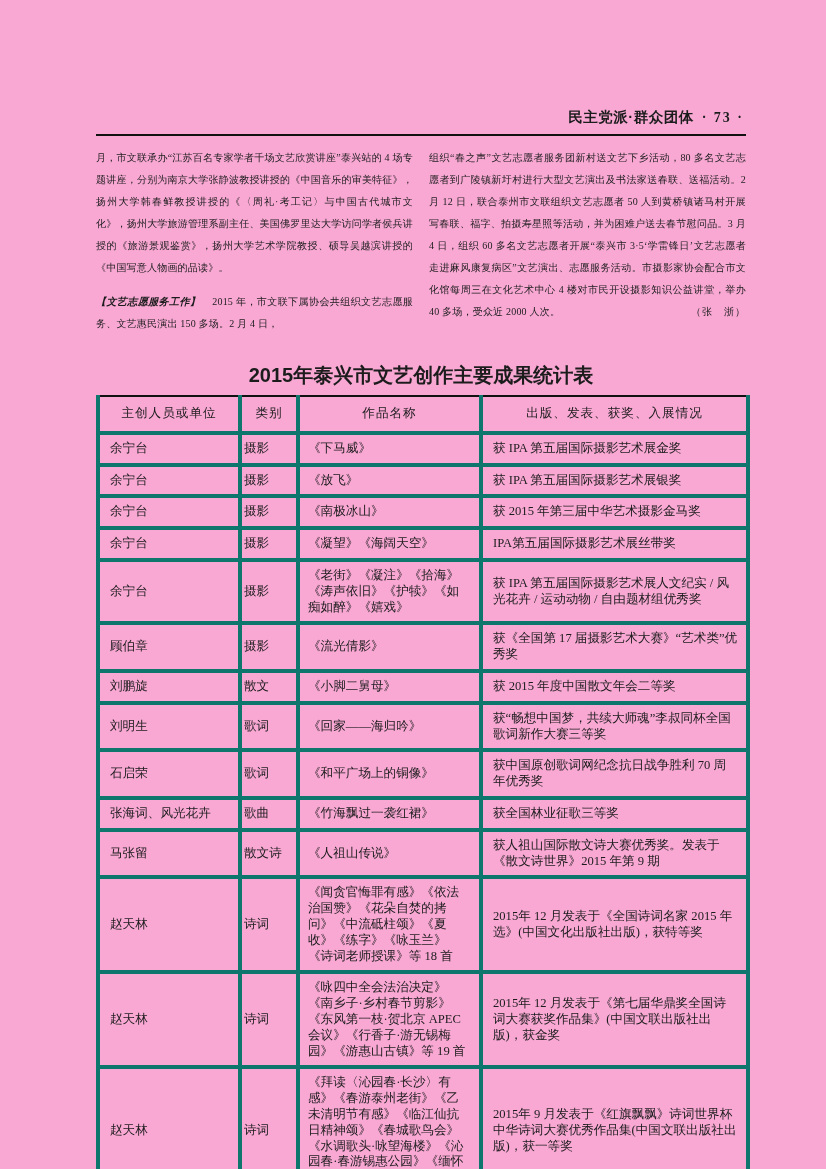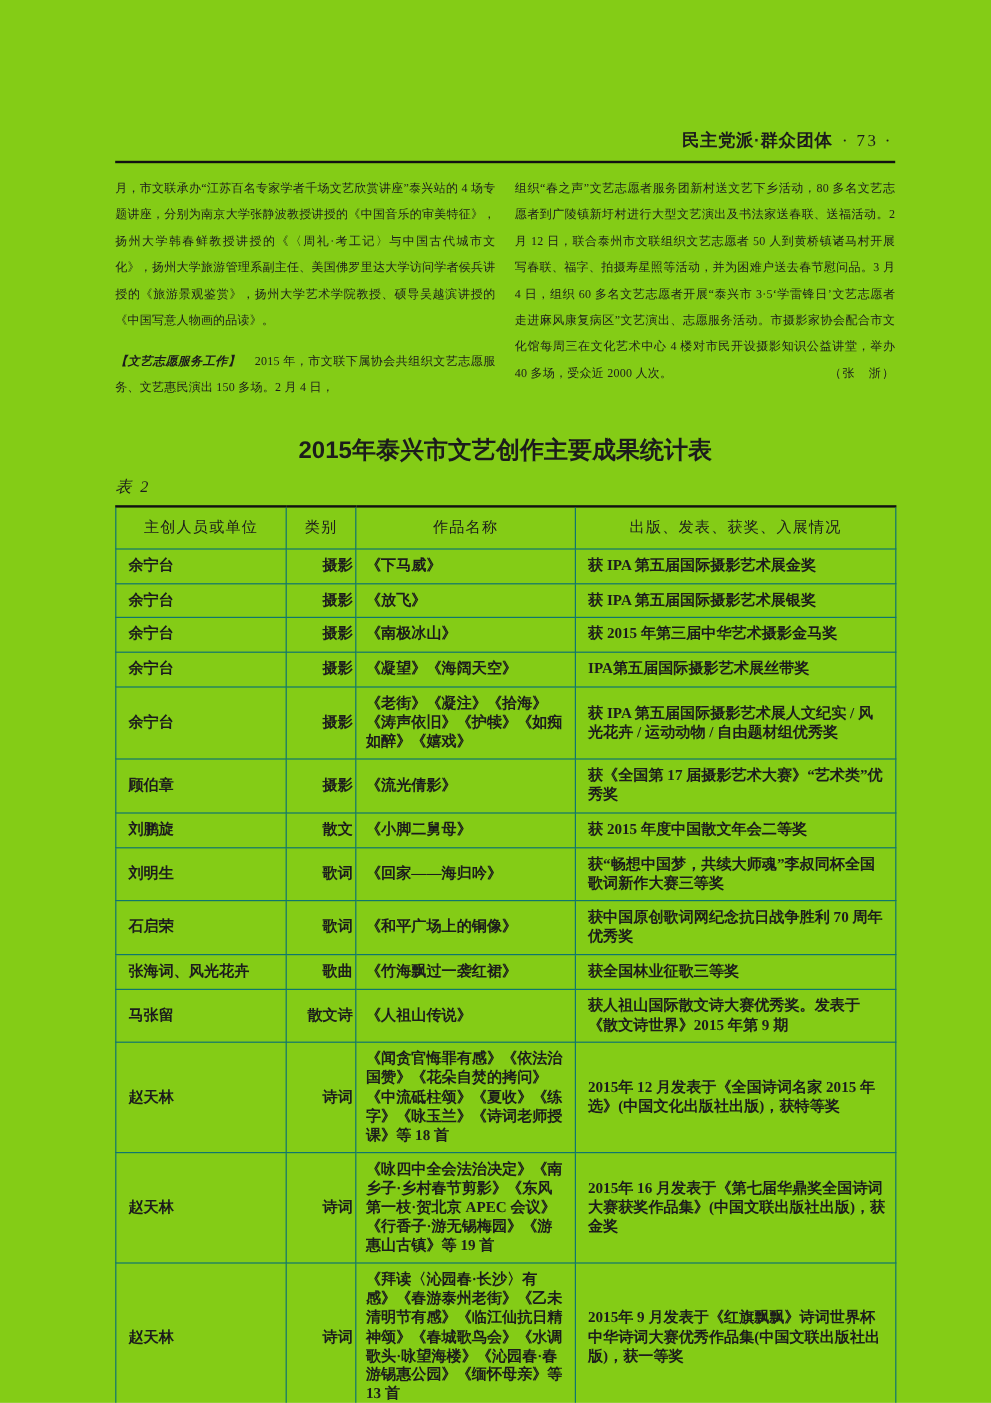--- a/index.html
+++ b/index.html
@@ -1,21 +1,21 @@
 <!DOCTYPE html>
 <html><head>
 <meta charset="utf-8">
 <style>
   html,body{margin:0;padding:0;}
   body{background:#e8e8e8;}
   .page{
     position:relative;
     width:826px;height:1169px;
     margin:0 auto;
-    background:#84cc16;
+    background:#f9a8d4;
     font-family:"Liberation Serif","DejaVu Serif",serif;
     color:#1c1c1c;
     overflow:hidden;
   }
   .content{
     position:absolute;
     left:96px;top:108px;
     width:650px;
   }
   
@@ -28,20 +28,21 @@
   }
   .running-head .section{
     font-family:"Liberation Sans","DejaVu Sans",sans-serif;
     font-weight:bold;
     font-size:14.5px;
     letter-spacing:0.5px;
   }
   .running-head .pageno{
     font-size:14px;
     letter-spacing:2px;
+    font-weight:bold;
   }
   .head-rule{
     border:none;
     border-top:2.5px solid #111;
     margin:7px 0 0 0;
   }
   
   .columns{
     display:flex;
     gap:16px;
@@ -82,42 +83,41 @@
   table.results{
     margin-top:6px;
     width:650px;
     border-collapse:collapse;
     table-layout:fixed;
     font-size:12.6px;
     line-height:15.8px;
   }
   table.results th,
   table.results td{
-    border:1px solid #0f766e;
+    border:4px solid #0f766e;
     padding:6px 8px;
     vertical-align:middle;
     text-align:left;
     word-break:break-all;
-    font-weight:bold;
   }
   table.results{
     border-top:2.5px solid #111;
     border-bottom:2.5px solid #111;
   }
   table.results tr:first-child th{border-top:2.5px solid #111;}
   table.results tr:last-child td{border-bottom:2.5px solid #111;}
   table.results th{
     font-weight:normal;
     text-align:center;
     padding:9px 0;
     letter-spacing:1px;
     margin-top:25px;
   }
   table.results td.c0{padding-left:10px;}
-  table.results td.c1{text-align:right;padding:6px 2px;}
+  table.results td.c1{text-align:left;padding:6px 2px;}
   table.results td.c3{padding-left:10px;}
 </style>
 </head>
 <body>
 
 <div class="page">
   <div class="content">
 
     <div class="running-head">
       <span class="section">民主党派·群众团体</span>
@@ -132,21 +132,20 @@
           <span class="entry-label">【文艺志愿服务工作】</span><span class="entry-gap"></span><span>2015 年，市文联下属协会共组织文艺志愿服务、文艺惠民演出 150 多场。2 月 4 日，</span>
         </div>
       </div>
       <div class="col">
         <span>组织“春之声”文艺志愿者服务团新村送文艺下乡活动，80 多名文艺志愿者到广陵镇新圩村进行大型文艺演出及书法家送春联、送福活动。2 月 12 日，联合泰州市文联组织文艺志愿者 50 人到黄桥镇诸马村开展写春联、福字、拍摄寿星照等活动，并为困难户送去春节慰问品。3 月 4 日，组织 60 多名文艺志愿者开展“泰兴市 3·5‘学雷锋日’文艺志愿者走进麻风康复病区”文艺演出、志愿服务活动。市摄影家协会配合市文化馆每周三在文化艺术中心 4 楼对市民开设摄影知识公益讲堂，举办 40 多场，受众近 2000 人次。</span>
         <span class="attribution">（张　浙）</span>
       </div>
     </div>
 
     <div class="table-title">2015年泰兴市文艺创作主要成果统计表</div>
-    <div class="table-label">表 2</div>
 
     <table class="results">
       <colgroup>
         <col style="width:142px">
         <col style="width:58px">
         <col style="width:183px">
         <col style="width:267px">
       </colgroup>
       <thead>
         <tr>
@@ -226,21 +225,21 @@
           <tr>
             <td class="c0">赵天林</td>
             <td class="c1">诗词</td>
             <td class="c2">《闻贪官悔罪有感》《依法治国赞》《花朵自焚的拷问》《中流砥柱颂》《夏收》《练字》《咏玉兰》《诗词老师授课》等 18 首</td>
             <td class="c3">2015年 12 月发表于《全国诗词名家 2015 年选》(中国文化出版社出版)，获特等奖</td>
           </tr>
           <tr>
             <td class="c0">赵天林</td>
             <td class="c1">诗词</td>
             <td class="c2">《咏四中全会法治决定》《南乡子·乡村春节剪影》《东风第一枝·贺北京 APEC 会议》《行香子·游无锡梅园》《游惠山古镇》等 19 首</td>
-            <td class="c3">2015年 16 月发表于《第七届华鼎奖全国诗词大赛获奖作品集》(中国文联出版社出版)，获金奖</td>
+            <td class="c3">2015年 12 月发表于《第七届华鼎奖全国诗词大赛获奖作品集》(中国文联出版社出版)，获金奖</td>
           </tr>
           <tr>
             <td class="c0">赵天林</td>
             <td class="c1">诗词</td>
             <td class="c2">《拜读〈沁园春·长沙〉有感》《春游泰州老街》《乙未清明节有感》《临江仙抗日精神颂》《春城歌鸟会》《水调歌头·咏望海楼》《沁园春·春游锡惠公园》《缅怀母亲》等 13 首</td>
             <td class="c3">2015年 9 月发表于《红旗飘飘》诗词世界杯中华诗词大赛优秀作品集(中国文联出版社出版)，获一等奖</td>
           </tr>
         </tbody>
     </table>
 

